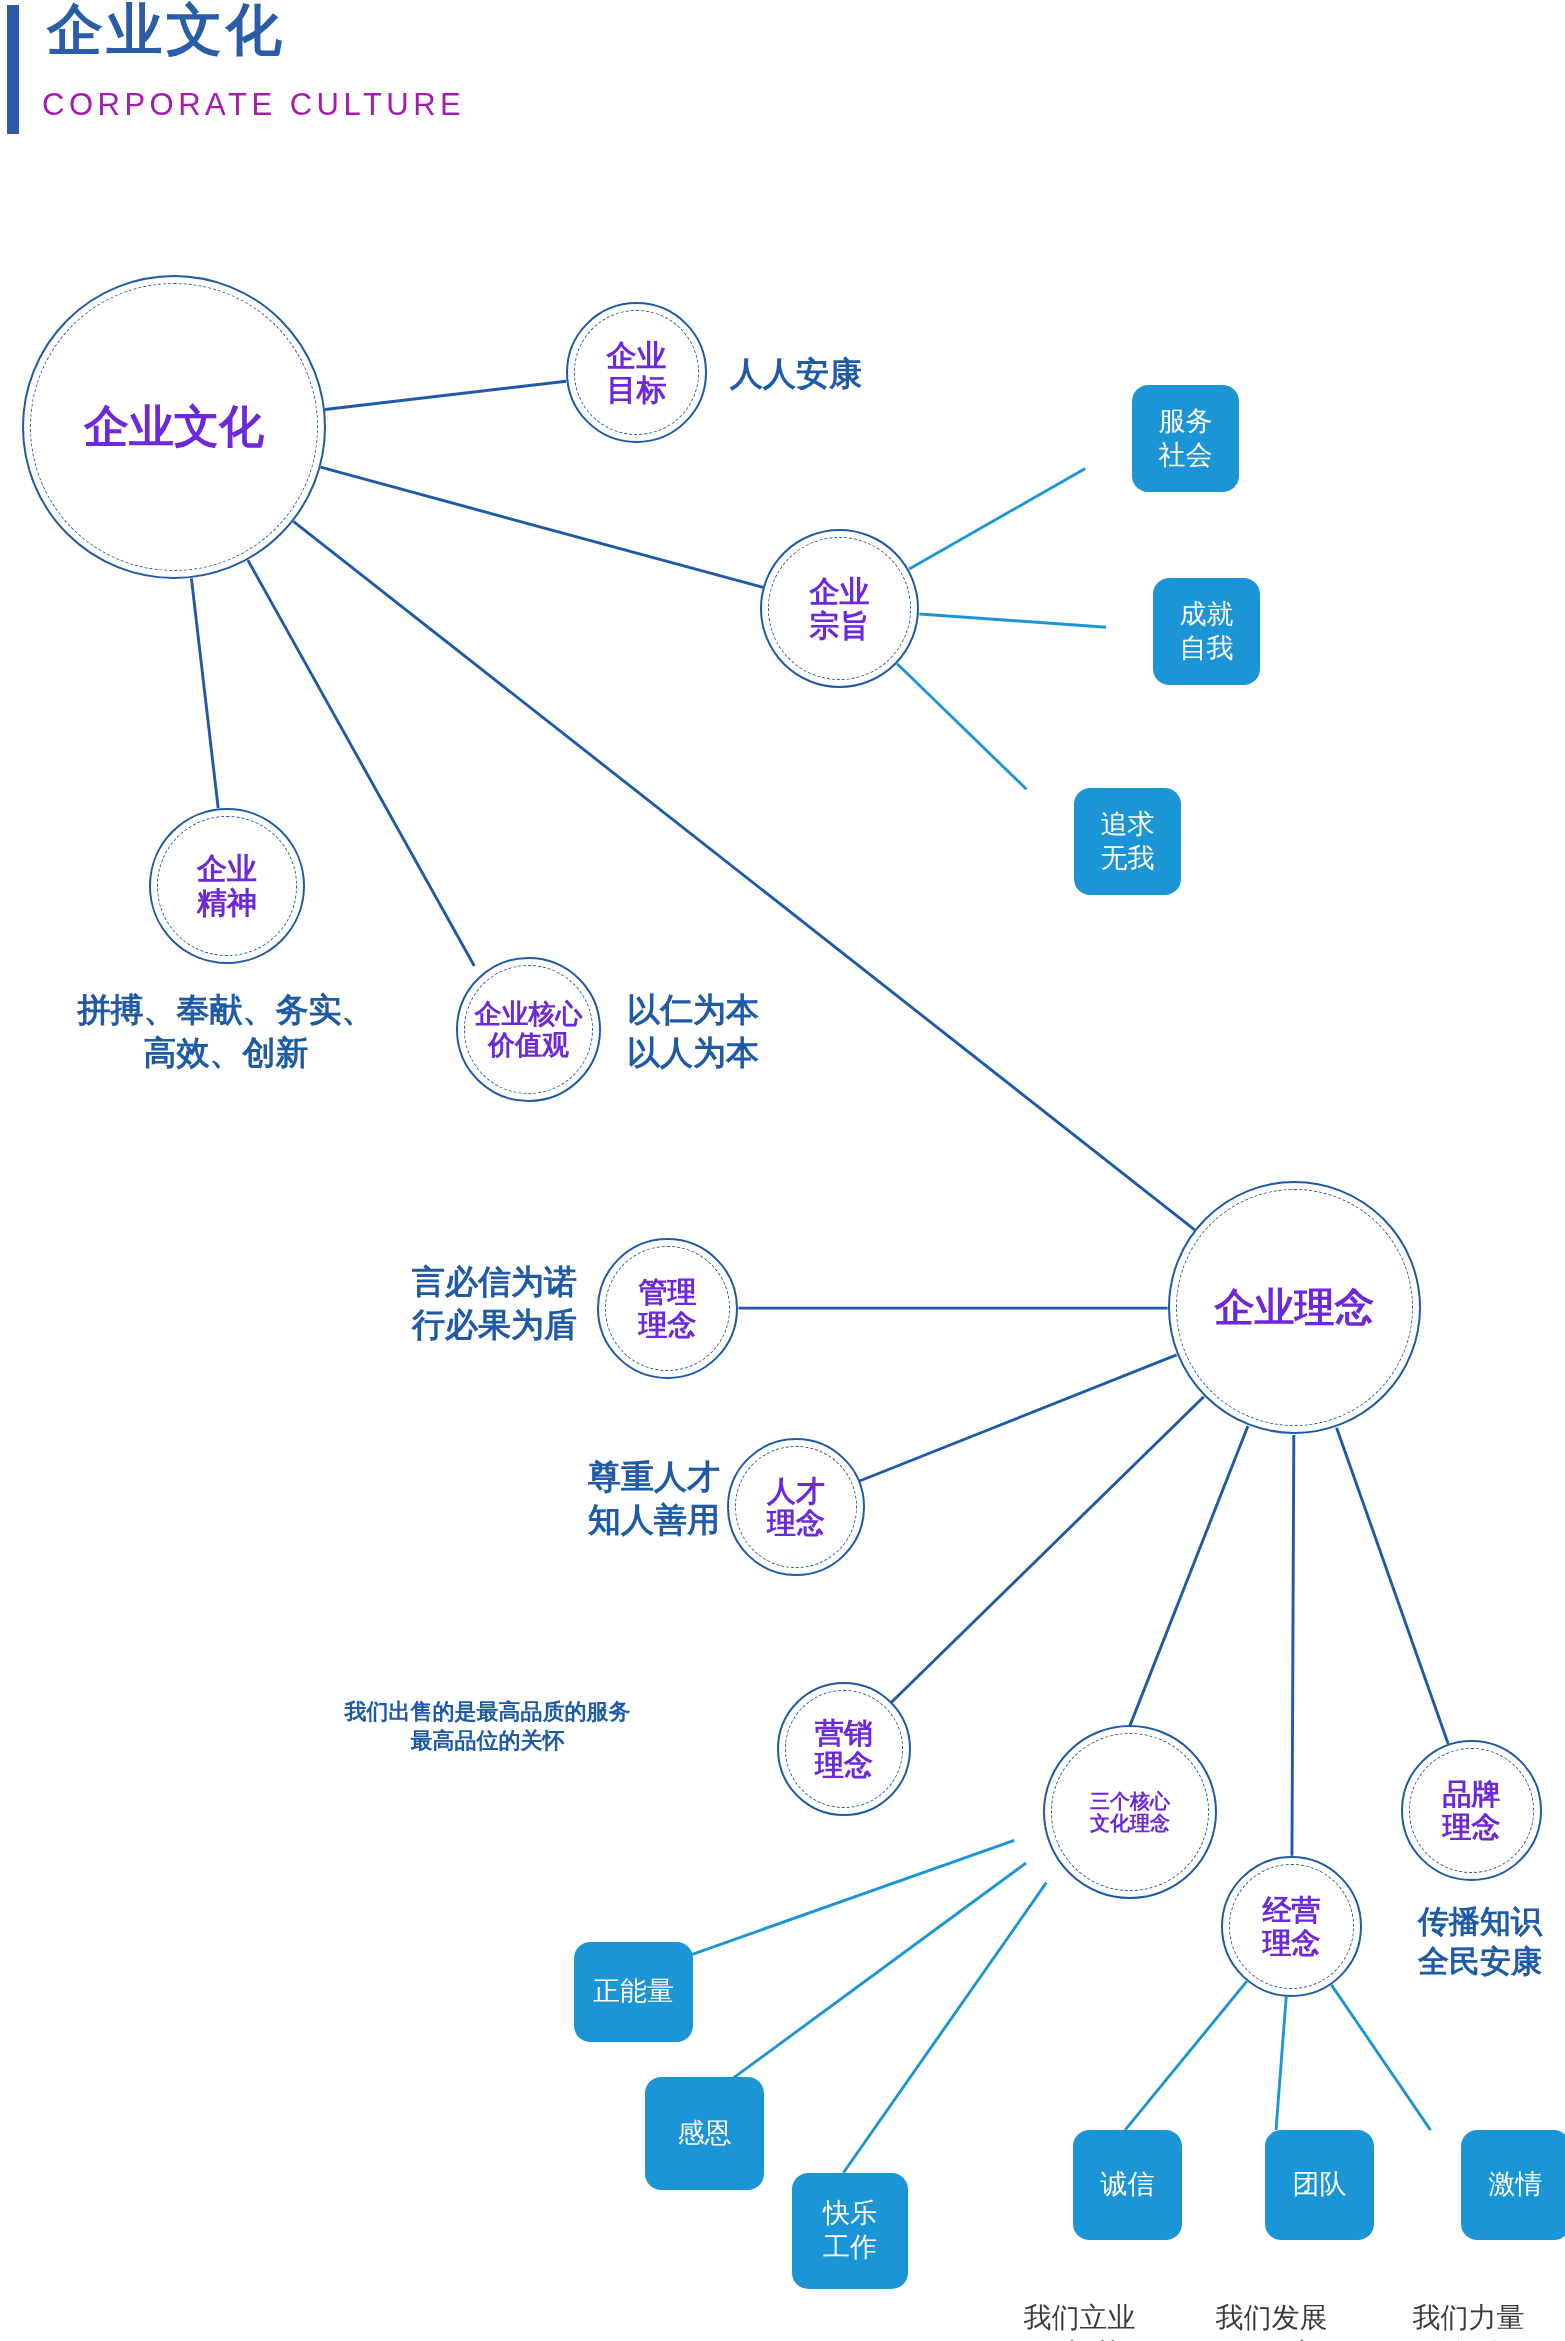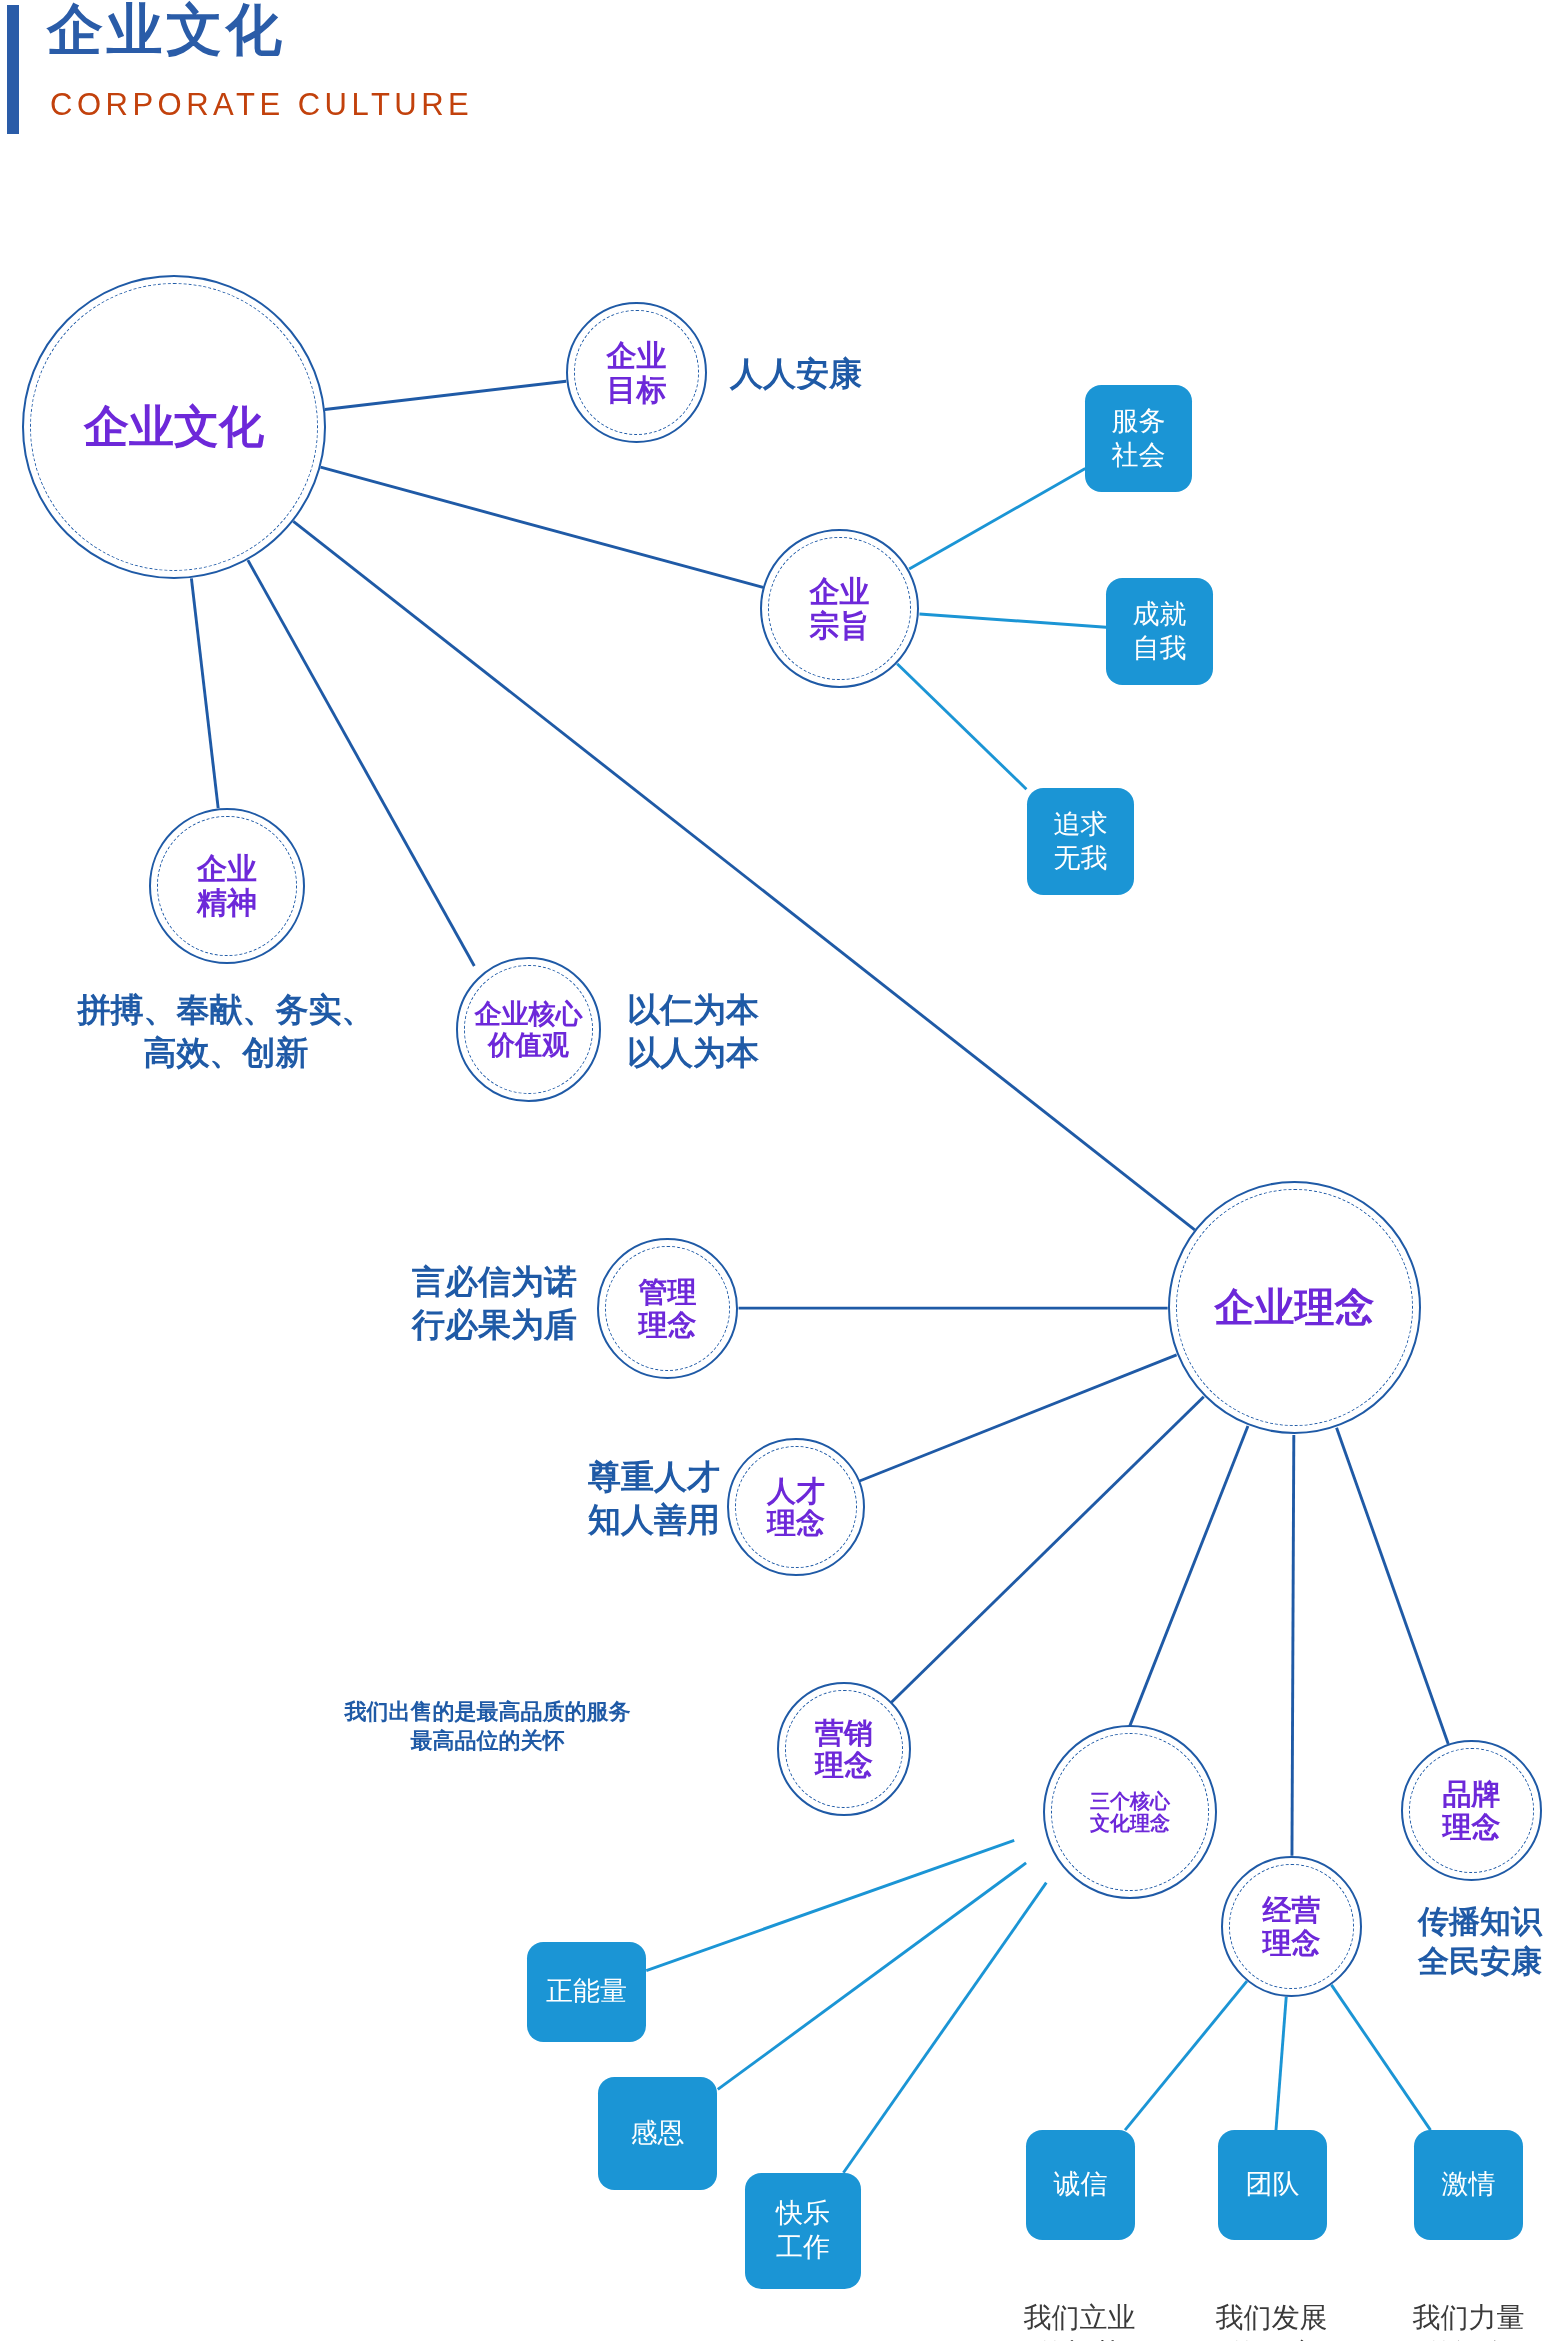--- a/index.html
+++ b/index.html
@@ -3,39 +3,39 @@
 <meta charset="utf-8">
 <style>
   html,body{margin:0;padding:0;background:#ffffff;}
   body{font-family:"Liberation Sans","DejaVu Sans",sans-serif;}
   #page{position:relative;width:1565px;height:2342px;background:#fff;overflow:hidden;}
 
   
   .hdr-bar{position:absolute;left:7.2px;top:5.4px;width:11.8px;height:129px;background:#2a5ca8;}
   .hdr-cn{position:absolute;left:47px;top:1.8px;font-size:56px;font-weight:bold;color:#2a5ca8;
           letter-spacing:3.6px;line-height:1;}
-  .hdr-en{position:absolute;left:50px;top:89px;font-size:31px;color:#c2410c;letter-spacing:4.5px;
+  .hdr-en{position:absolute;left:42px;top:89px;font-size:31px;color:#a21caf;letter-spacing:4.5px;
           line-height:1;font-weight:400;}
 
   
   svg#wires{position:absolute;left:0;top:0;width:1565px;height:2342px;}
 
   
   .node{position:absolute;border-radius:50%;background:#fff;
         display:flex;align-items:center;justify-content:center;text-align:center;
         color:#6d28d9;font-weight:bold;line-height:1.12;box-sizing:border-box;
         border:2.7px solid #1f5aa6;}
   .node .inner{position:absolute;left:6.3px;top:6.3px;right:6.3px;bottom:6.3px;
         border:1.8px dashed #1f5aa6;border-radius:50%;pointer-events:none;}
   .node .lbl{position:relative;z-index:2;white-space:pre-line;}
 
   
   .chip{position:absolute;background:#1b95d5;border-radius:16.3px;color:#fff;
         display:flex;align-items:center;justify-content:center;text-align:center;
-        font-size:27px;line-height:1.25;white-space:pre-line;box-sizing:border-box;}
+        font-size:27px;line-height:1.25;white-space:pre-line;box-sizing:border-box;margin-left:47px;}
 
   
   .txt{position:absolute;color:#1f5aa6;font-weight:bold;white-space:pre-line;line-height:1.3;}
   .cap{position:absolute;color:#3a3a3a;font-weight:normal;white-space:pre-line;
        line-height:1.3;text-align:center;font-size:28px;margin-top:40px;}
 </style>
 </head>
 <body>
 
 <div id="page">

